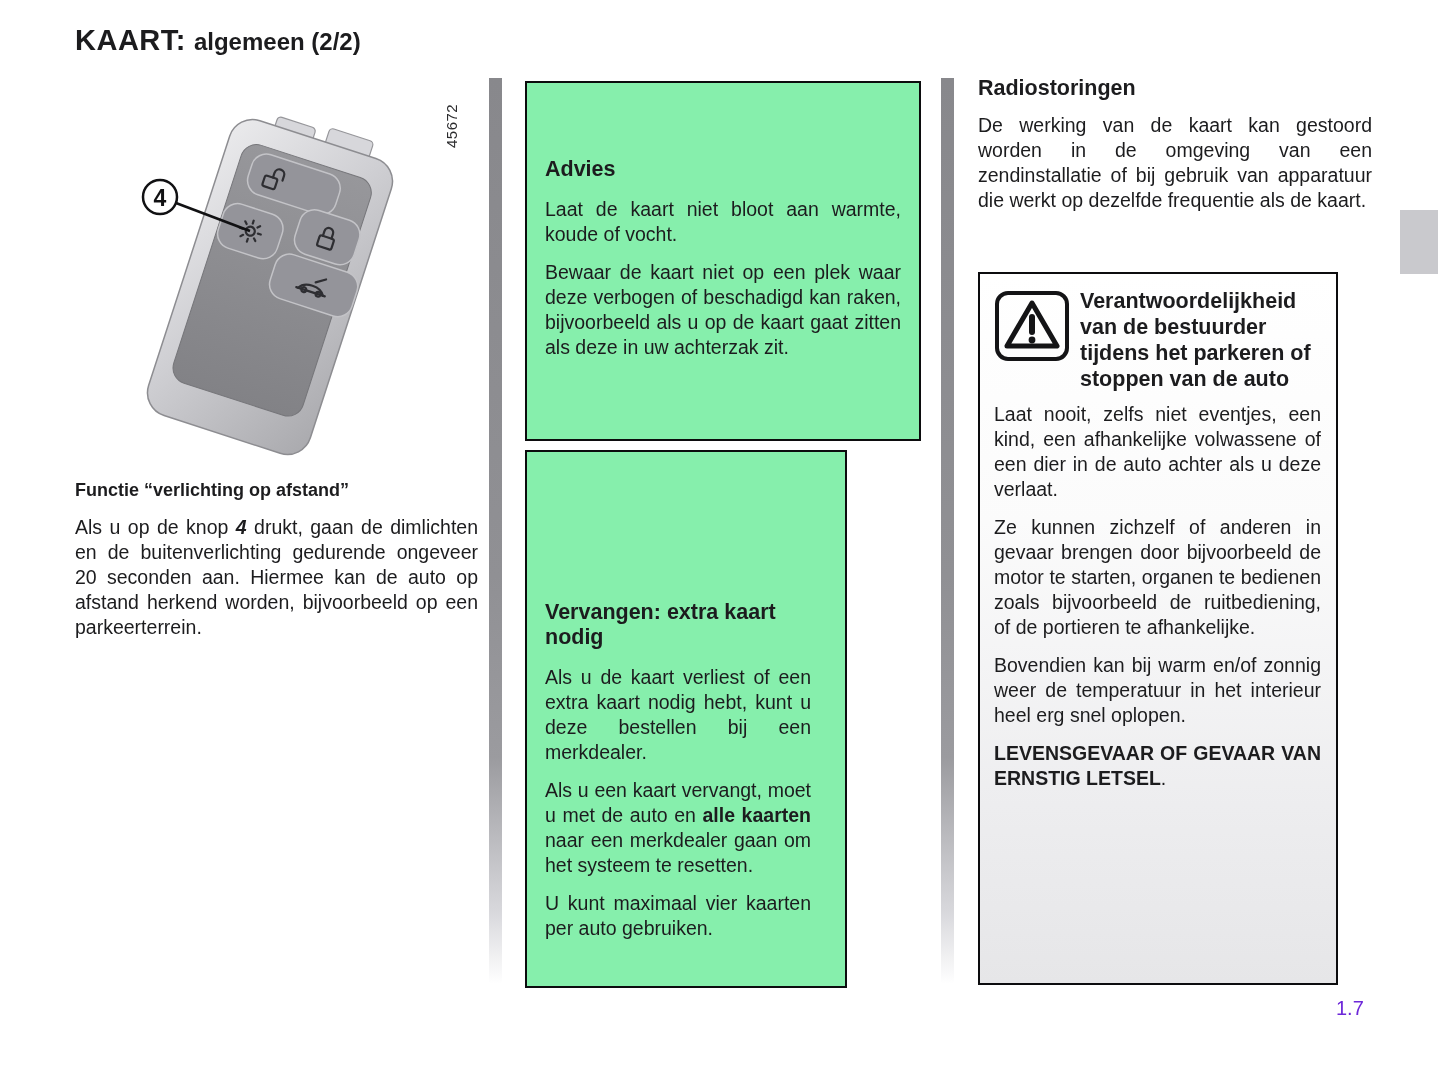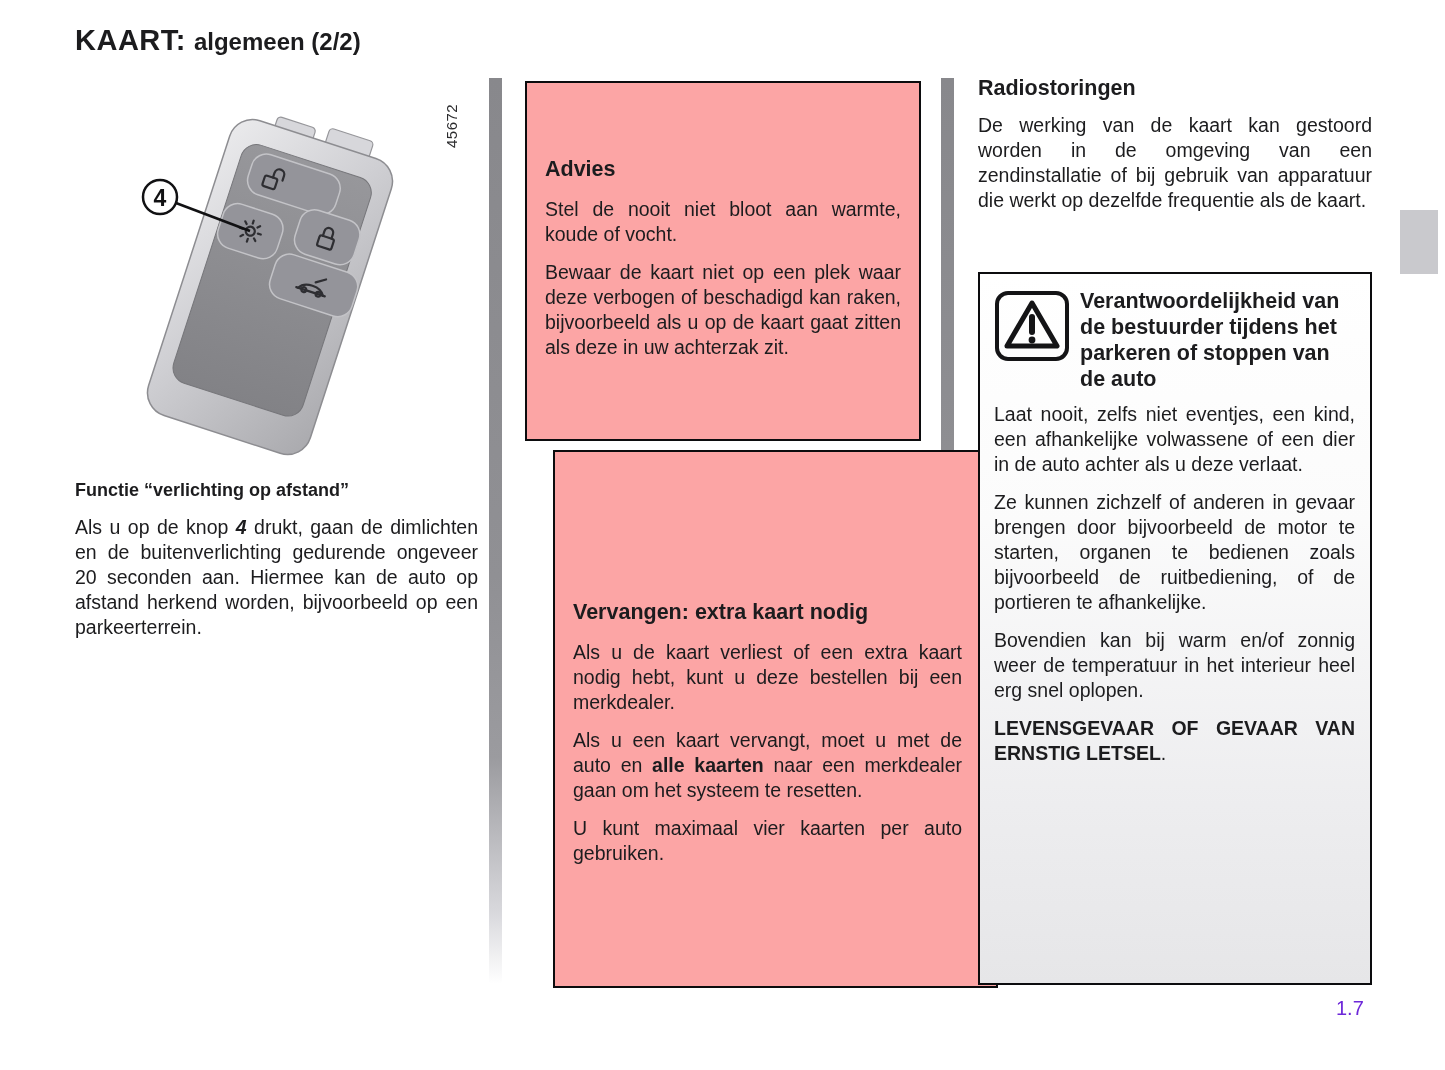--- a/index.html
+++ b/index.html
@@ -27,29 +27,29 @@
   p.body:last-child{margin-bottom:0;}
   b.kn{font-weight:bold;font-style:italic;}
   
   .vbar{
     width:13px;top:78px;height:906px;
     background:linear-gradient(180deg,#88888c 0%,#909094 55%,#9b9b9f 75%,#d8d8dc 92%,rgba(255,255,255,0) 100%);
   }
   #vbar-1{left:489px;}
   #vbar-2{left:941px;}
   
-  .frame{border:2.5px solid #0c0c0e;background:#fca5a5;box-sizing:border-box;}
+  .frame{border:2.5px solid #0c0c0e;background:#86efac;box-sizing:border-box;}
   #box-advies{left:525px;top:81px;width:396px;height:360px;padding:74px 18px 0 18px;}
-  #box-vervangen{left:525px;top:450px;width:445px;height:538px;padding:148px 34px 0 18px;margin-left:28px;}
+  #box-vervangen{left:525px;top:450px;width:322px;height:538px;padding:148px 34px 0 18px;}
   .frame h3{font-size:21.5px;font-weight:bold;margin:0 0 15px 0;}
   
   #right-col{left:978px;top:76px;width:394px;}
   #right-col h3{font-size:21.5px;font-weight:bold;margin:0 0 12px 0;}
   #box-warning{
-    left:978px;top:272px;width:394px;height:713px;
+    left:978px;top:272px;width:360px;height:713px;
     padding:12px 15px 0 14px;
     background:linear-gradient(180deg,#ffffff 0%,#fbfbfb 35%,#ededef 75%,#e6e6e8 100%);
   }
   #warning-head{display:flex;align-items:flex-start;margin:2px 0 10px 0;}
   #warning-head .wicon{flex:0 0 76px;margin:2px 10px 0 0;}
   #warning-head h4{font-size:21.5px;line-height:26px;font-weight:bold;margin:0;}
   .caps{font-weight:bold;}
   
   #page-number{left:1336px;top:997px;font-size:20px;color:#6d28d9;}
   #edge-tab{left:1400px;top:210px;width:38px;height:64px;background:#c9c9cd;}
@@ -124,21 +124,21 @@
 <div class="abs" id="left-text">
   <h2 class="sec">Functie “verlichting op afstand”</h2>
   <p class="body"><span>Als u op de knop </span><b class="kn">4</b><span> drukt, gaan de dimlichten en de buitenverlichting gedurende ongeveer 20 seconden aan. Hiermee kan de auto op afstand herkend worden, bijvoorbeeld op een parkeerterrein.</span></p>
 </div>
 
 <div class="abs vbar" id="vbar-1"></div>
 <div class="abs vbar" id="vbar-2"></div>
 
 <div class="abs frame" id="box-advies">
   <h3>Advies</h3>
-  <p class="body">Stel de nooit niet bloot aan warmte, koude of vocht.</p>
+  <p class="body">Laat de kaart niet bloot aan warmte, koude of vocht.</p>
   <p class="body">Bewaar de kaart niet op een plek waar deze verbogen of beschadigd kan raken, bijvoorbeeld als u op de kaart gaat zitten als deze in uw achterzak zit.</p>
 </div>
 
 <div class="abs frame" id="box-vervangen">
   <h3>Vervangen: extra kaart nodig</h3>
   <p class="body">Als u de kaart verliest of een extra kaart nodig hebt, kunt u deze bestellen bij een merkdealer.</p>
   <p class="body"><span>Als u een kaart vervangt, moet u met de auto en </span><b>alle kaarten</b><span> naar een merkdealer gaan om het systeem te resetten.</span></p>
   <p class="body">U kunt maximaal vier kaarten per auto gebruiken.</p>
 </div>
 

